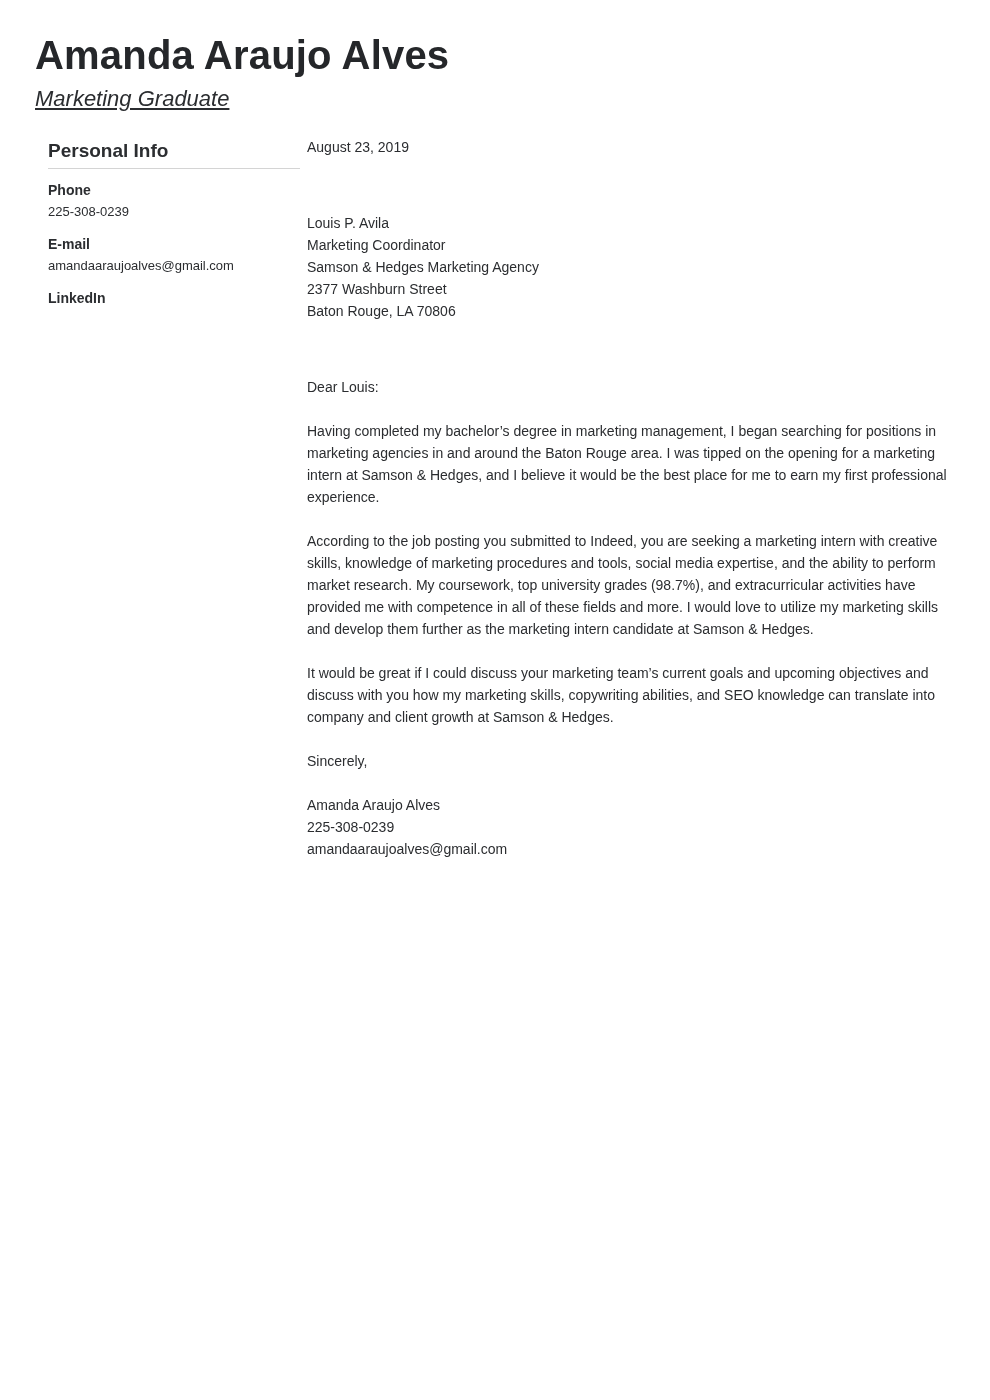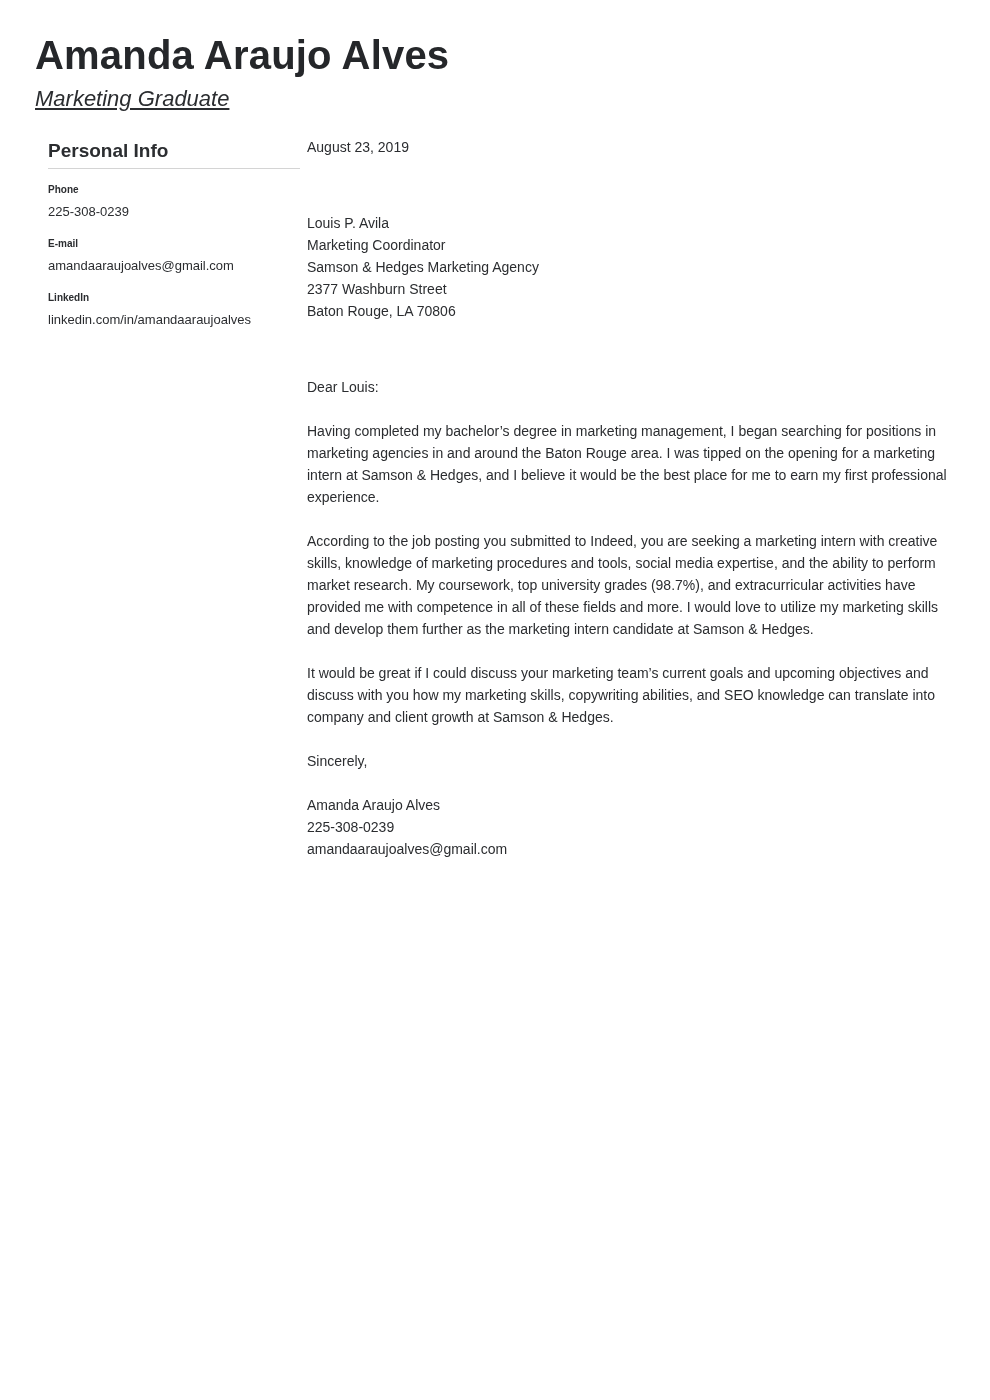--- a/index.html
+++ b/index.html
@@ -22,21 +22,21 @@
     }
     .sidebar {
       position: absolute; left: 48px; top: 139px; width: 252px;
     }
     .section-heading {
       font-size: 19px; font-weight: bold; color: #2b2d30; line-height: 24px;
       padding-bottom: 5px;
       border-bottom: 1px solid #d4d4d4;
     }
     .info-label {
-      font-size: 10px; font-weight: bold; color: #2b2d30;
+      font-size: 14px; font-weight: bold; color: #2b2d30;
       line-height: 22px; margin-top: 10px;
     }
     .info-label.first { margin-top: 10px; }
     .info-value {
       font-size: 13px; color: #2b2d30; line-height: 22px;
     }
     .letter {
       position: absolute; left: 307px; top: 136px; width: 650px;
       font-size: 14px; line-height: 22px; color: #2b2d30;
     }
@@ -58,21 +58,20 @@
   <aside class="sidebar">
     <div class="section-heading">Personal Info</div>
 
     <div class="info-label first">Phone</div>
     <div class="info-value">225-308-0239</div>
 
     <div class="info-label">E-mail</div>
     <div class="info-value">amandaaraujoalves@gmail.com</div>
 
     <div class="info-label">LinkedIn</div>
-    <div class="info-value">linkedin.com/in/amandaaraujoalves</div>
   </aside>
 
   <main class="letter">
     <div class="date">August 23, 2019</div>
 
     <div class="recipient">
       <span class="line">Louis P. Avila</span>
       <span class="line">Marketing Coordinator</span>
       <span class="line">Samson &amp; Hedges Marketing Agency</span>
       <span class="line">2377 Washburn Street</span>

